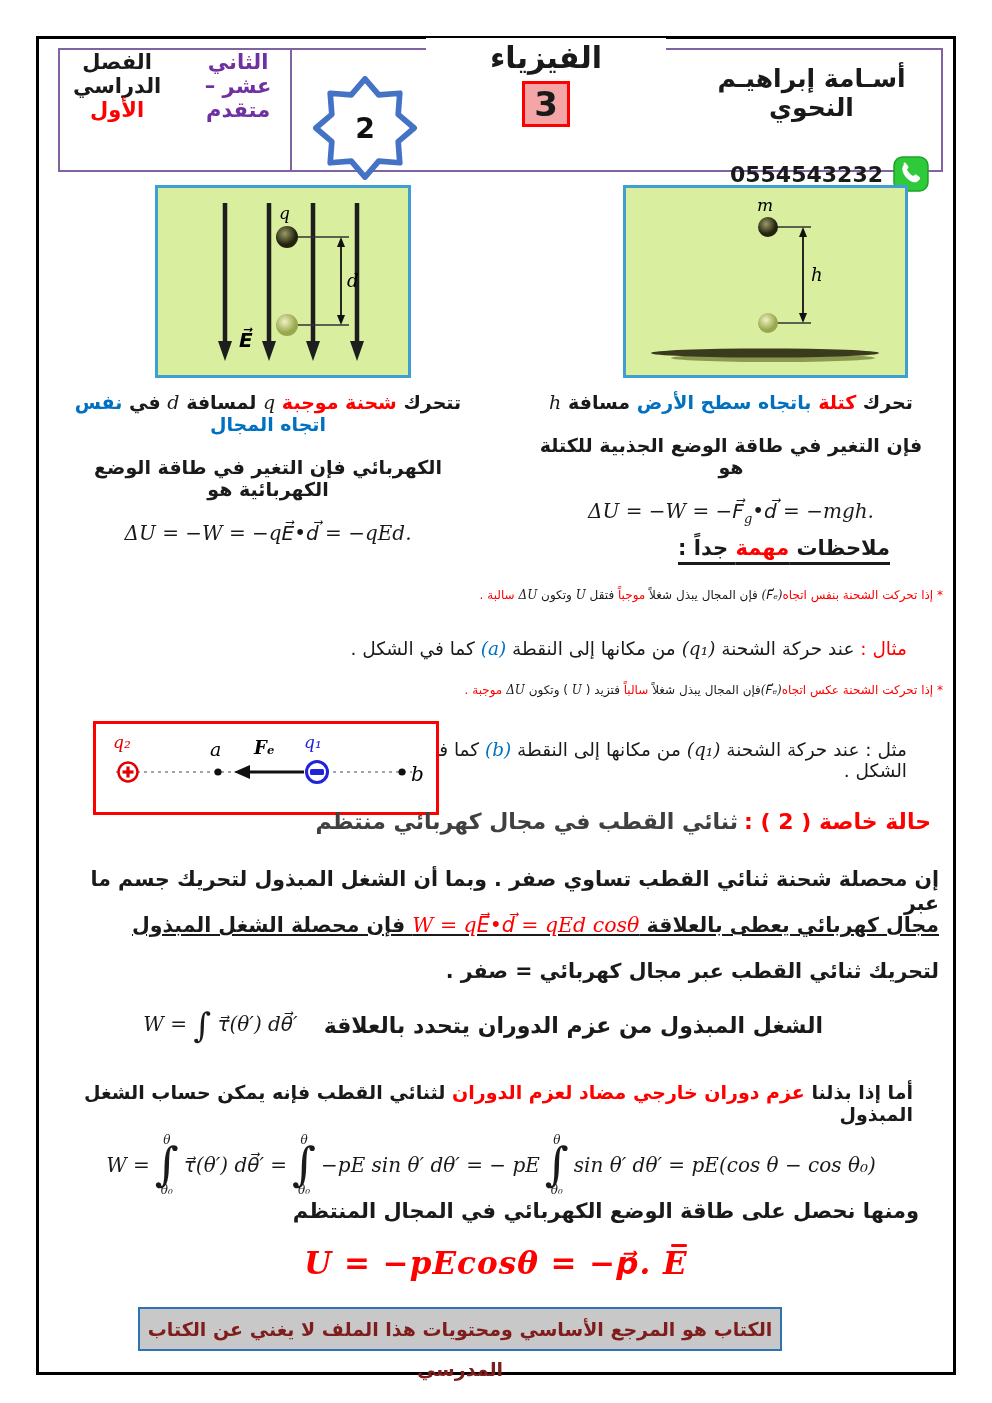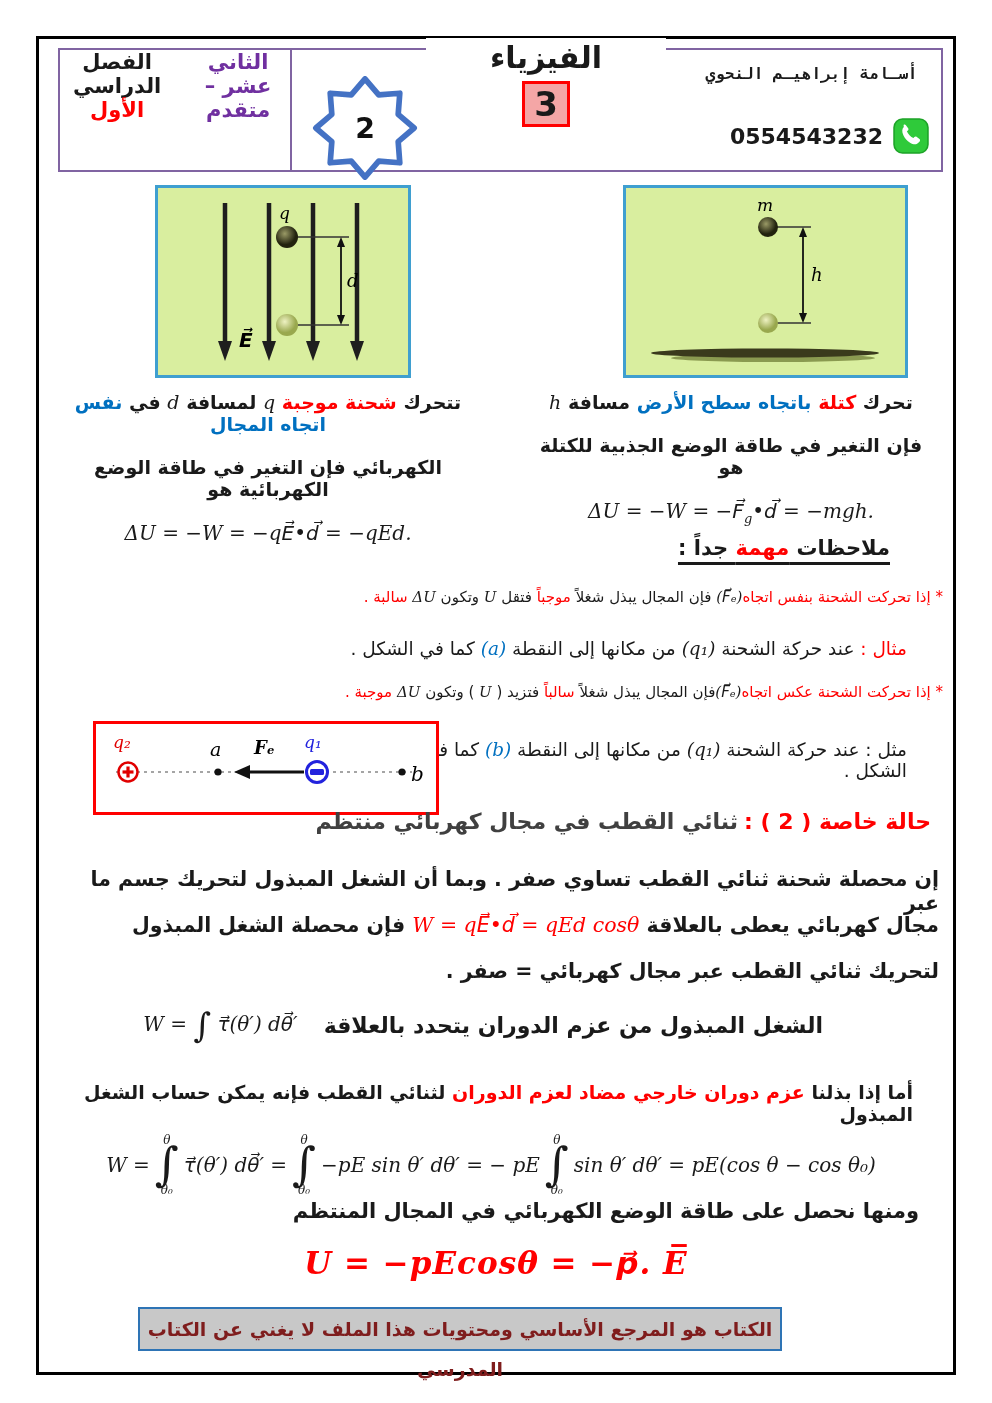--- a/index.html
+++ b/index.html
@@ -16,54 +16,54 @@
   .badge{position:absolute;left:252px;top:26px;width:106px;height:104px;}
   .badge text{font-family:"DejaVu Sans",sans-serif;font-weight:bold;font-size:30px;fill:#111;}
   .title-block{position:absolute;left:366px;top:-12px;width:240px;background:#fff;text-align:center;z-index:3;padding-top:2px;}
   .main-title{font-size:30px;font-weight:bold;letter-spacing:2px;}
   .subject-row{display:flex;direction:rtl;justify-content:center;margin-top:4px;align-items:stretch;}
   .subject-box{background:#f4a6a6;border:3px solid #2e74b5;font-size:24px;font-weight:bold;
                padding:8px 10px 10px;z-index:2;}
   .subject-num{background:#f4a6a6;border:3px solid #ff0000;font-size:34px;font-weight:bold;
                padding:0 9px;display:flex;align-items:center;margin-top:2px;margin-bottom:-4px;}
   .author-block{position:absolute;right:12px;top:14px;width:235px;text-align:center;}
-  .author-name{font-size:16px;font-weight:bold;font-family:Liberation Mono, monospace;}
+  .author-name{font-size:25px;font-weight:bold;}
   .phone-row{display:flex;direction:ltr;justify-content:flex-end;align-items:center;gap:10px;margin-top:34px;}
   .phone-num{font-size:22px;font-weight:bold;}
 
   
   .fig-charge{position:absolute;left:116px;top:146px;}
   .fig-mass{position:absolute;left:584px;top:146px;}
   .fig-label{font-family:"DejaVu Serif","DejaVu Sans",serif;font-style:italic;}
 
   
   .cap{position:absolute;text-align:center;font-size:19px;font-weight:bold;}
   .cap-charge{left:14px;top:352px;width:430px;text-align:center;}
   .cap-mass{left:494px;top:352px;width:396px;}
   .cap .cap-line{margin-bottom:21px;}
   .eq{font-family:"DejaVu Serif","DejaVu Sans",serif;font-style:italic;font-weight:normal;font-size:20px;}
   sub{font-size:0.65em;}
 
   
   .notes-heading{position:absolute;right:24px;top:497px;width:290px;text-align:center;font-size:21px;font-weight:bold;
                  text-decoration:underline;text-underline-offset:7px;text-decoration-thickness:2.5px;}
-  .line{position:absolute;direction:rtl;text-align:right;font-size:15px;}
+  .line{position:absolute;direction:rtl;text-align:right;font-size:12px;}
   .bullet1{right:10px;left:10px;top:549px;}
   .example1{right:46px;left:60px;top:599px;font-size:18.5px;}
   .bullet2{right:10px;left:10px;top:644px;}
   .example2{right:46px;left:360px;top:700px;font-size:18.5px;}
 
   .dipole-fig{position:absolute;left:54px;top:682px;width:340px;height:88px;border:3px solid #ff0000;background:#fff;}
 
   .case-heading{position:absolute;right:22px;left:200px;top:770px;direction:rtl;text-align:right;
                 font-size:22px;font-weight:bold;}
   .case-heading span{margin-left:6px;}
 
   .para{position:absolute;right:14px;left:14px;direction:rtl;text-align:right;font-size:20.5px;font-weight:bold;}
-  .p1{top:828px;} .p2{top:874px;} .p3{top:920px;}
+  .p1{top:828px;} .p2{top:874px;text-decoration:underline;} .p3{top:920px;}
 
   .torque-line1{position:absolute;right:130px;left:60px;top:966px;direction:rtl;display:flex;
                 align-items:center;gap:26px;font-size:22px;font-weight:bold;}
   .torque-line2{position:absolute;right:40px;left:30px;top:1042px;direction:rtl;text-align:right;
                 font-size:19px;font-weight:bold;}
   .big-eq{position:absolute;left:50px;right:60px;top:1076px;height:100px;display:flex;direction:ltr;
           justify-content:center;align-items:center;font-size:20px;
           font-family:"DejaVu Serif","DejaVu Sans",serif;font-style:italic;}
   .big-eq .m{margin:0 5px;white-space:nowrap;}
   .int{display:inline-flex;flex-direction:column;align-items:center;line-height:1;}

